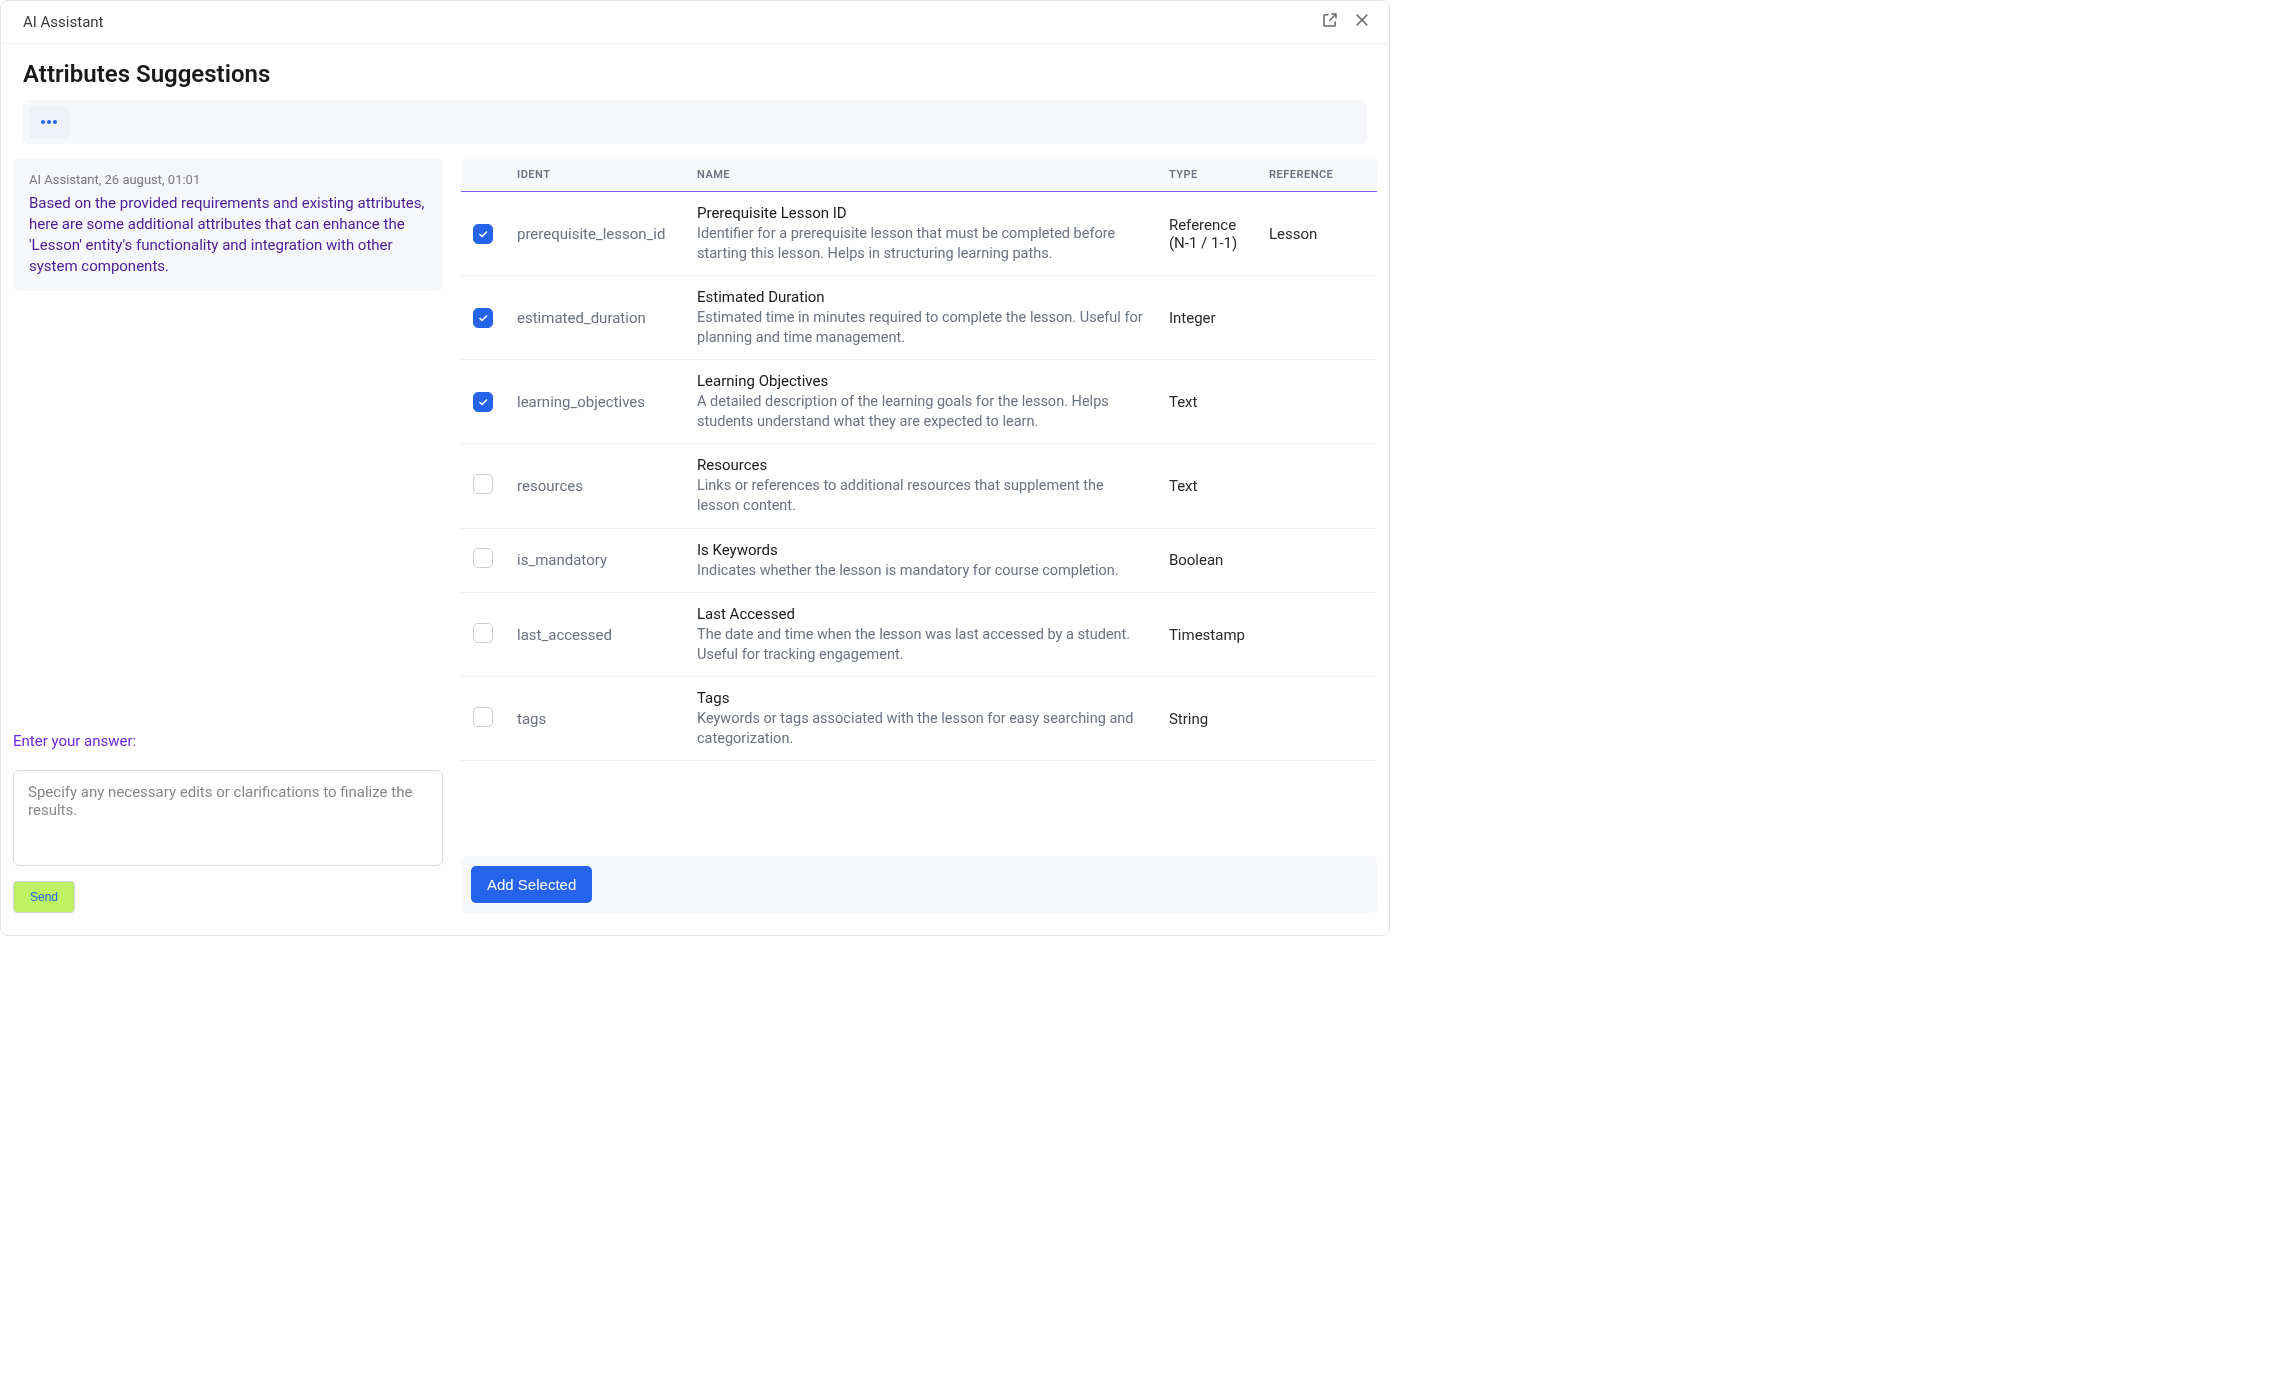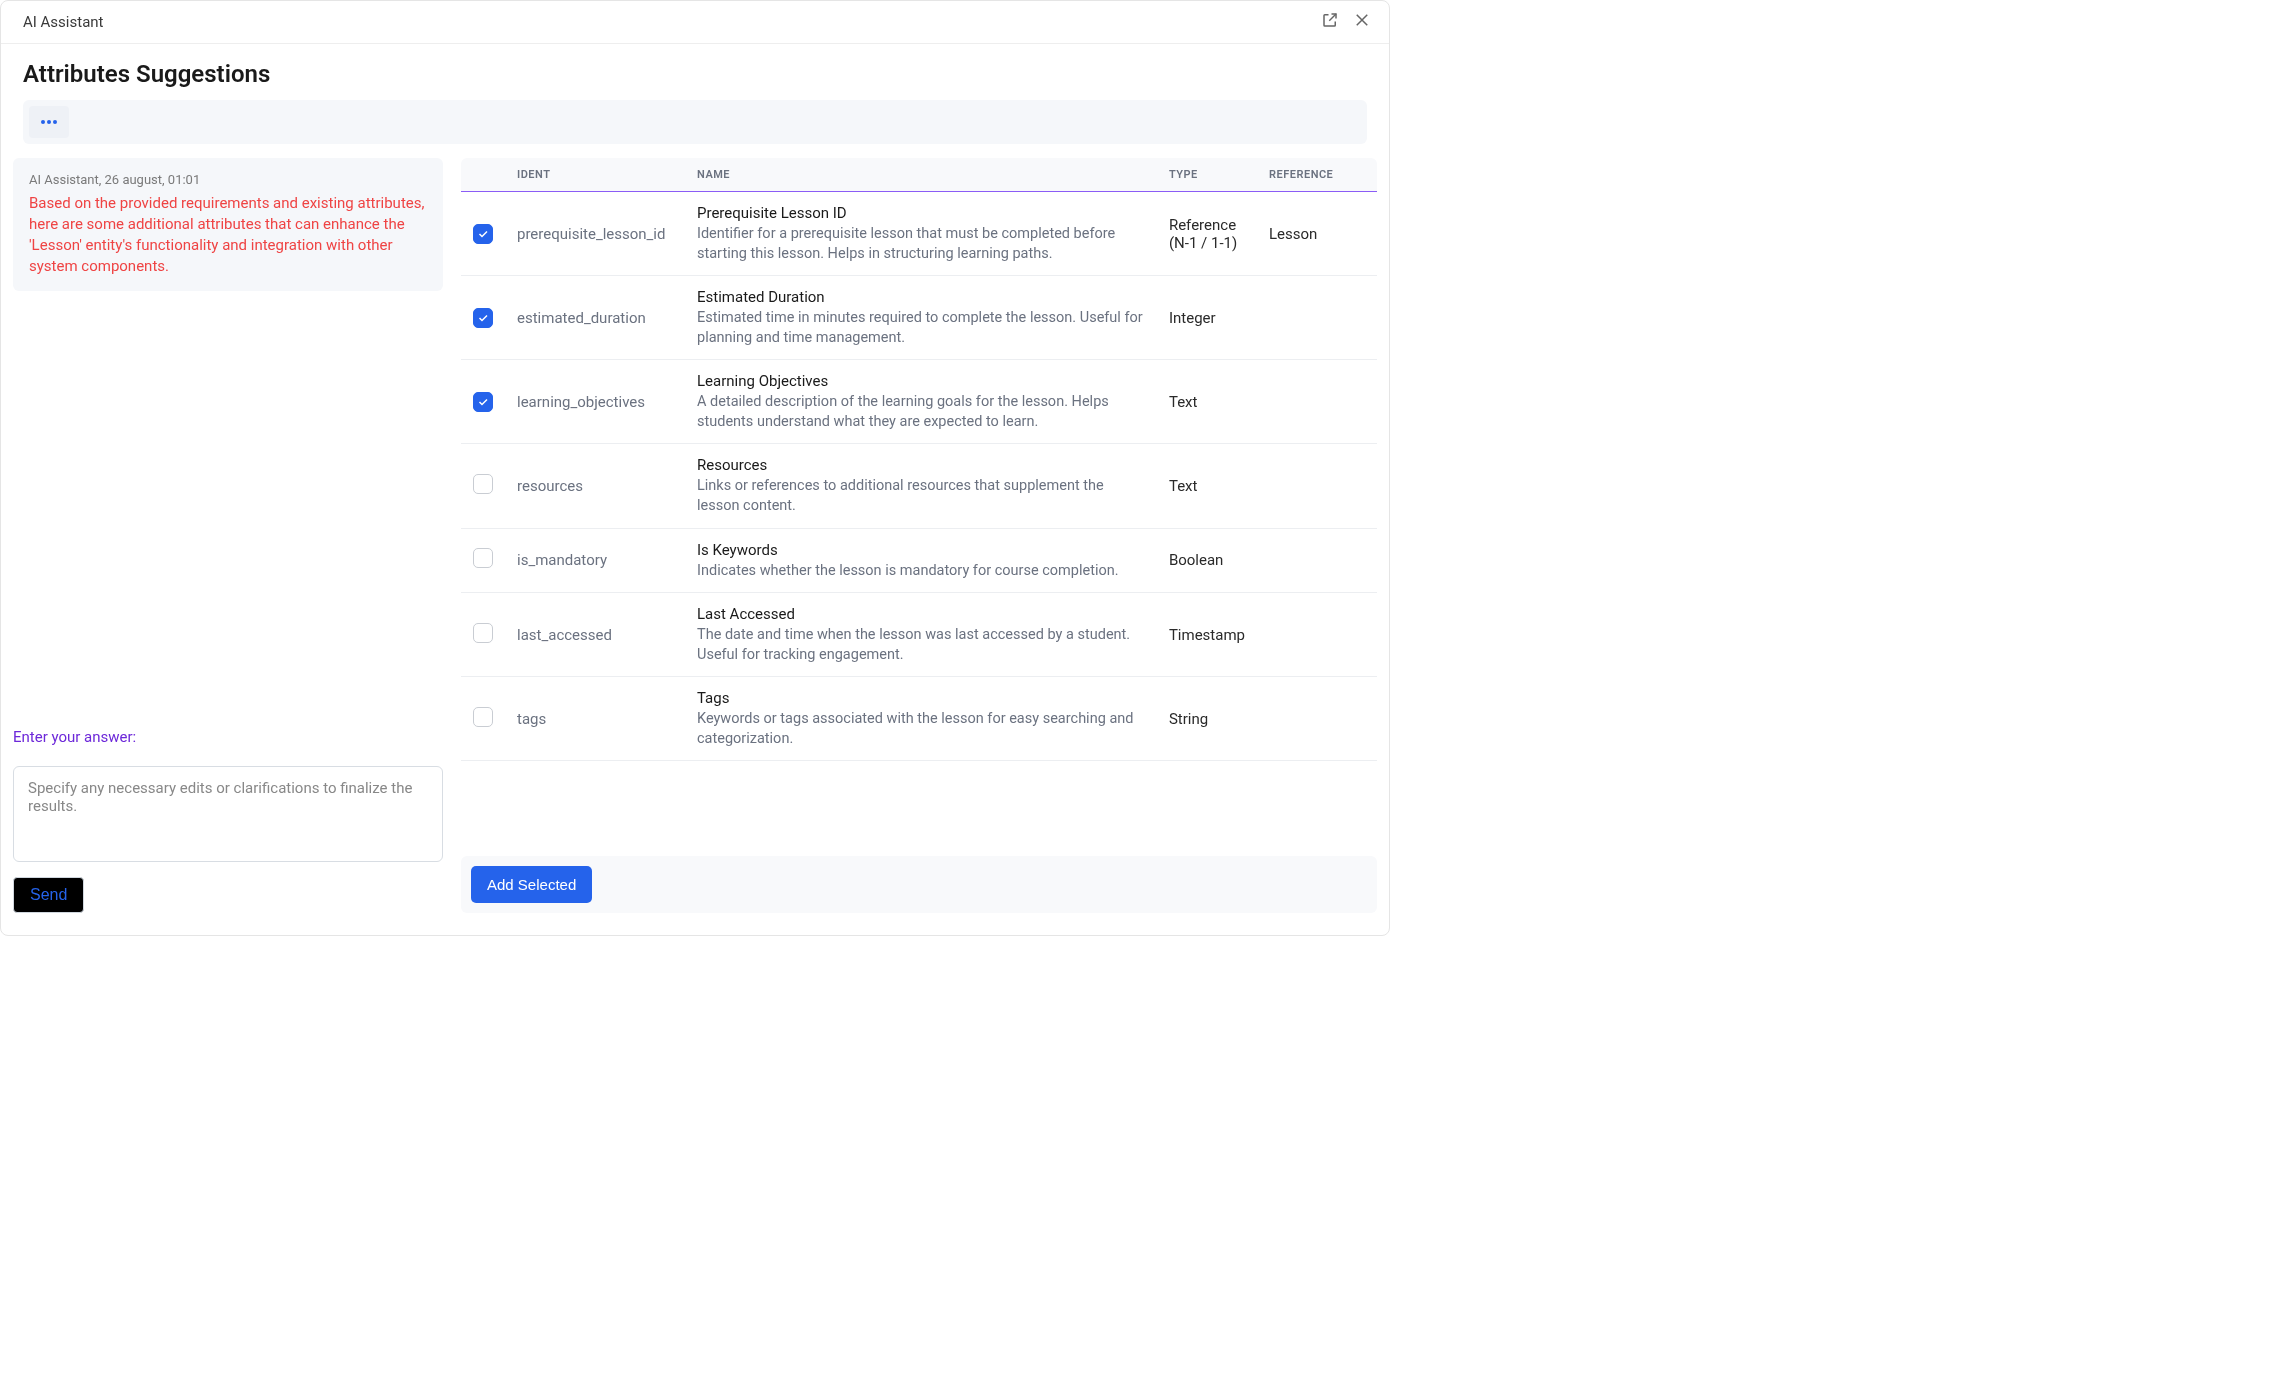--- a/index.html
+++ b/index.html
@@ -79,21 +79,21 @@
     border-radius: 6px;
     padding: 14px 16px;
   }
   .message-meta {
     font-size: 13px;
     color: #7a7a7a;
     margin-bottom: 6px;
   }
   .message-body {
     font-size: 15px;
-    color: #ef4444;
+    color: #4c1d95;
     line-height: 1.4;
   }
   .answer-block {
     margin-top: auto;
   }
   .answer-label {
     font-size: 15px;
     color: #6d28d9;
     margin-bottom: 20px;
   }
@@ -107,23 +107,23 @@
     color: #333;
     resize: none;
     font-family: inherit;
   }
   .answer-input::placeholder { color: #888; }
   .send-btn {
     margin-top: 12px;
     padding: 8px 16px;
     border: 1px solid #d0d7de;
     border-radius: 4px;
-    background: #000000;
+    background: #bef264;
     color: #2563eb;
-    font-size: 16px;
+    font-size: 12px;
     cursor: pointer;
   }
   .right-col {
     flex: 1;
     display: flex;
     flex-direction: column;
   }
   .table-wrap {
     flex: 1;
     overflow-y: auto;

